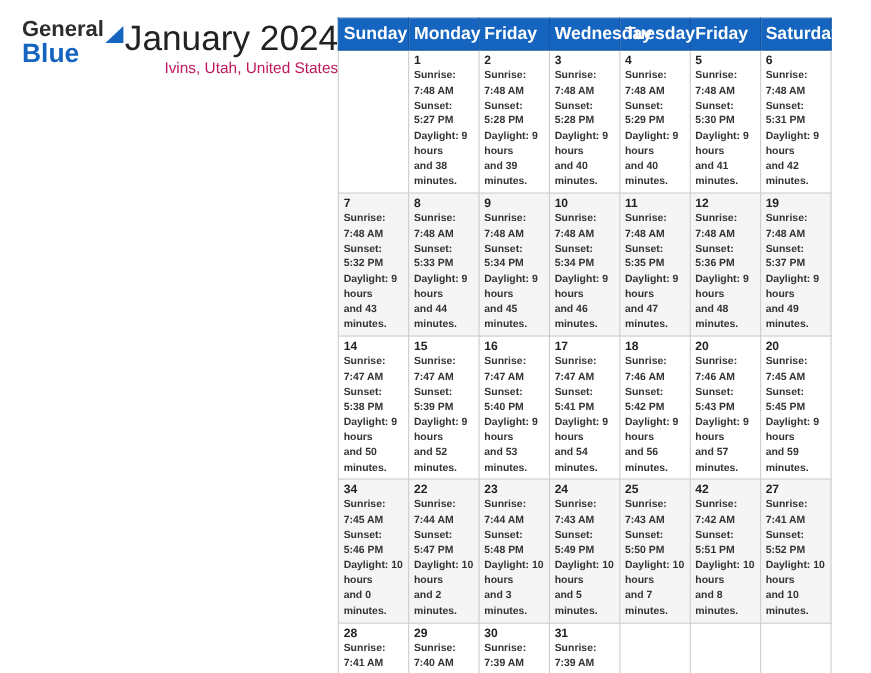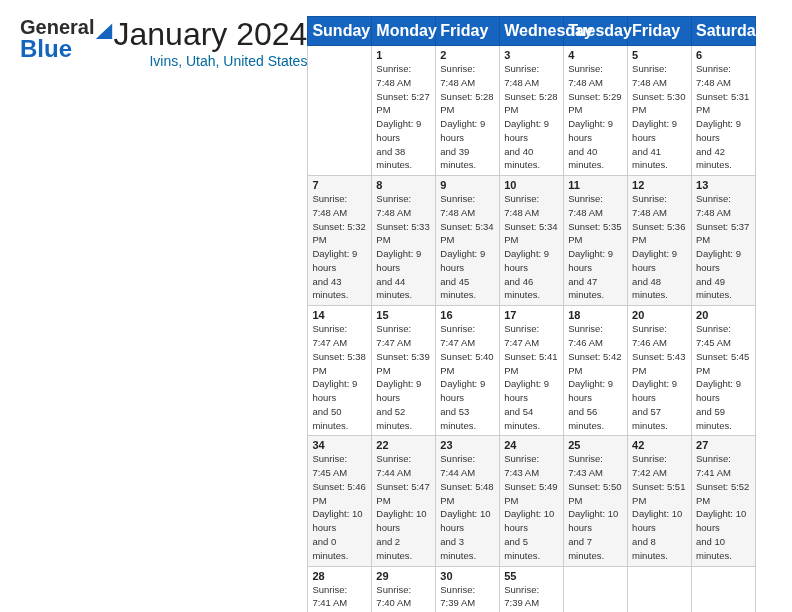--- a/index.html
+++ b/index.html
@@ -31,21 +31,21 @@
     .title-block {
       text-align: right;
     }
     .month-year {
       font-size: 32px;
       font-weight: normal;
       color: #222;
     }
     .location {
       font-size: 14px;
-      color: #0369a1;
+      color: #be185d;
     }
     .calendar {
       flex: 1;
       border: 1px solid #ccc;
       border-collapse: collapse;
       width: 100%;
       table-layout: fixed;
     }
     .calendar th {
       background: #1565c0;
@@ -70,20 +70,21 @@
     .day-num {
       font-size: 11px;
       font-weight: bold;
       color: #222;
       display: block;
       margin-bottom: 1px;
     }
     .day-info {
       line-height: 1.45;
       color: #333;
+      font-weight: bold;
     }
     .empty-cell {
       background: #f9f9f9;
     }
   </style>
 </head>
 <body>
 
 <div class="page">
   <div class="header">
@@ -163,21 +164,21 @@
           </td>
           <td>
             <span class="day-num">11</span>
             <div class="day-info">Sunrise: 7:48 AM<br>Sunset: 5:35 PM<br>Daylight: 9 hours<br>and 47 minutes.</div>
           </td>
           <td>
             <span class="day-num">12</span>
             <div class="day-info">Sunrise: 7:48 AM<br>Sunset: 5:36 PM<br>Daylight: 9 hours<br>and 48 minutes.</div>
           </td>
           <td>
-            <span class="day-num">13</span>
+            <span class="day-num">19</span>
             <div class="day-info">Sunrise: 7:48 AM<br>Sunset: 5:37 PM<br>Daylight: 9 hours<br>and 49 minutes.</div>
           </td>
         </tr>
         <tr>
           <td>
             <span class="day-num">14</span>
             <div class="day-info">Sunrise: 7:47 AM<br>Sunset: 5:38 PM<br>Daylight: 9 hours<br>and 50 minutes.</div>
           </td>
           <td>
             <span class="day-num">15</span>
@@ -241,21 +242,21 @@
           </td>
           <td>
             <span class="day-num">29</span>
             <div class="day-info">Sunrise: 7:40 AM<br>Sunset: 5:54 PM<br>Daylight: 10 hours<br>and 14 minutes.</div>
           </td>
           <td>
             <span class="day-num">30</span>
             <div class="day-info">Sunrise: 7:39 AM<br>Sunset: 5:55 PM<br>Daylight: 10 hours<br>and 15 minutes.</div>
           </td>
           <td>
-            <span class="day-num">55</span>
+            <span class="day-num">31</span>
             <div class="day-info">Sunrise: 7:39 AM<br>Sunset: 5:56 PM<br>Daylight: 10 hours<br>and 17 minutes.</div>
           </td>
           <td class="empty-cell"></td>
           <td class="empty-cell"></td>
           <td class="empty-cell"></td>
         </tr>
       </tbody>
   </table>
 </div>
 

